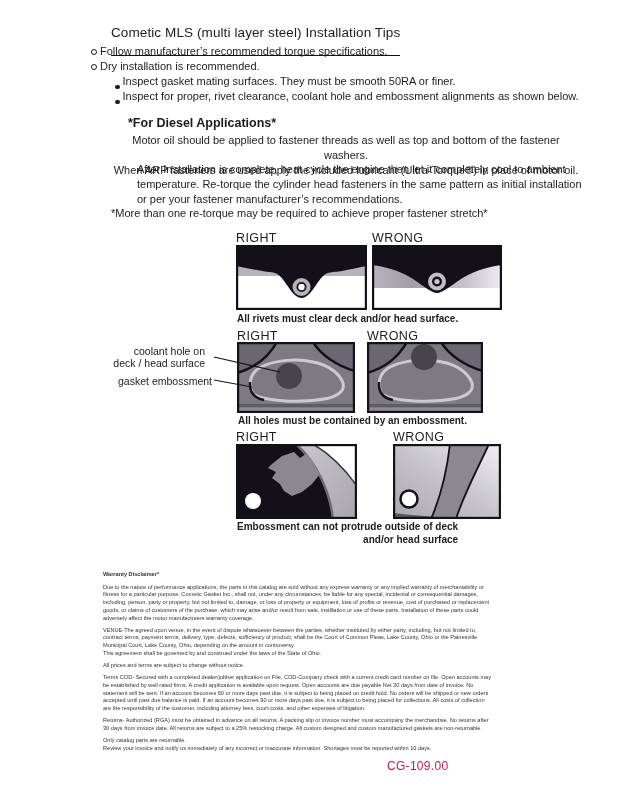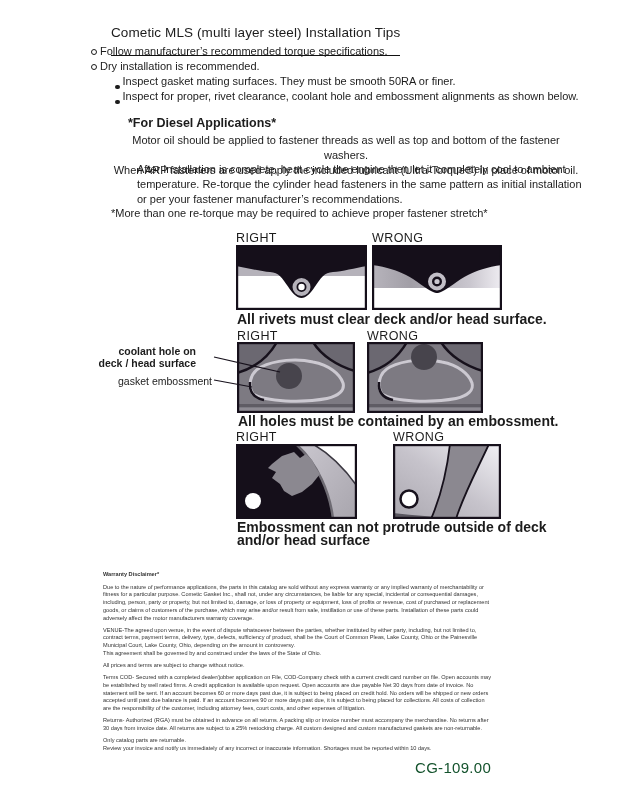--- a/index.html
+++ b/index.html
@@ -11,27 +11,27 @@
   .bullets{left:91px;top:44px;font-size:11px;line-height:15px;}
   .b-row{display:flex;align-items:flex-start;}
   .ring{width:4px;height:4px;border:1px solid #1c1c1c;border-radius:50%;
         margin:5px 3px 0 0;flex:0 0 auto;}
   .dot{width:4.5px;height:4.5px;background:#1c1c1c;border-radius:50%;
        margin:5px 3px 0 0;flex:0 0 auto;}
   .sub{padding-left:24px;align-items:flex-end;}
   .h2{font-size:12.5px;font-weight:bold;}
   .para{font-size:11px;line-height:15px;white-space:pre-line;width:470px;}
   .dlabel{font-size:12.5px;font-weight:normal;letter-spacing:.4px;}
-  .cap{font-size:14px;font-weight:bold;white-space:pre-line;line-height:12.5px;}
+  .cap{font-size:10px;font-weight:bold;white-space:pre-line;line-height:12.5px;text-align:right;}
   .callout{font-size:10.5px;line-height:12px;text-align:right;width:112px;}
   .fineprint{left:103px;top:571px;width:455px;font-size:5.6px;line-height:7.7px;
              color:#333;}
   .fineprint p{margin:0 0 4.5px 0;white-space:pre-line;}
   .fineprint .fp-head{font-weight:bold;margin-bottom:5px;}
-  .pagenum{left:387px;top:759px;font-size:15px;letter-spacing:.3px;color:#14532d;margin-left:28px;}
+  .pagenum{left:387px;top:759px;font-size:12px;letter-spacing:.3px;color:#be185d;}
   svg{display:block;}
 </style>
 </head>
 <body>
 
 <div class="abs title">Cometic MLS (multi layer steel) Installation Tips</div>
 
 <div class="abs bullets">
   <div class="b-row">
     <span class="ring"></span>
@@ -86,21 +86,21 @@
   <circle cx="65" cy="36.5" r="7" fill="none" stroke="#c2bfc7" stroke-width="4"></circle>
   <circle cx="65" cy="36.5" r="2.6" fill="#cac7cf"></circle>
   <rect x="1" y="1" width="128" height="63" fill="none" stroke="#150f1a" stroke-width="2.4"></rect>
 </svg>
 
 <div class="abs cap" style="left:237px;top:313px;">All rivets must clear deck and/or head surface.</div>
 
 <div class="abs dlabel" style="left:237px;top:329px;width:118px;">RIGHT</div>
 <div class="abs dlabel" style="left:367px;top:329px;width:116px;">WRONG</div>
 
-<div class="abs callout" style="left:84px;top:345px;white-space:pre-line;font-weight:bold;">coolant hole on
+<div class="abs callout" style="left:93px;top:345px;white-space:pre-line;">coolant hole on
 deck / head surface</div>
 <div class="abs callout" style="left:100px;top:375px;">gasket embossment</div>
 
 <svg class="abs" style="left:237px;top:342px;" width="118" height="71" viewBox="0 0 118 71">
   <rect width="118" height="71" fill="#7d7a82"></rect>
   <path d="M0,0 H40 C32,14 18,26 0,31 Z" fill="#6b6871"></path>
   <path d="M40,0 C32,14 18,26 0,31" stroke="#17111c" stroke-width="2.5" fill="none"></path>
   <path d="M118,0 H76 C84,13 100,24 118,29 Z" fill="#6b6871"></path>
   <path d="M76,0 C84,13 100,24 118,29" stroke="#17111c" stroke-width="2.5" fill="none"></path>
   <rect x="0" y="62" width="118" height="3.5" fill="#5f5c64"></rect>

